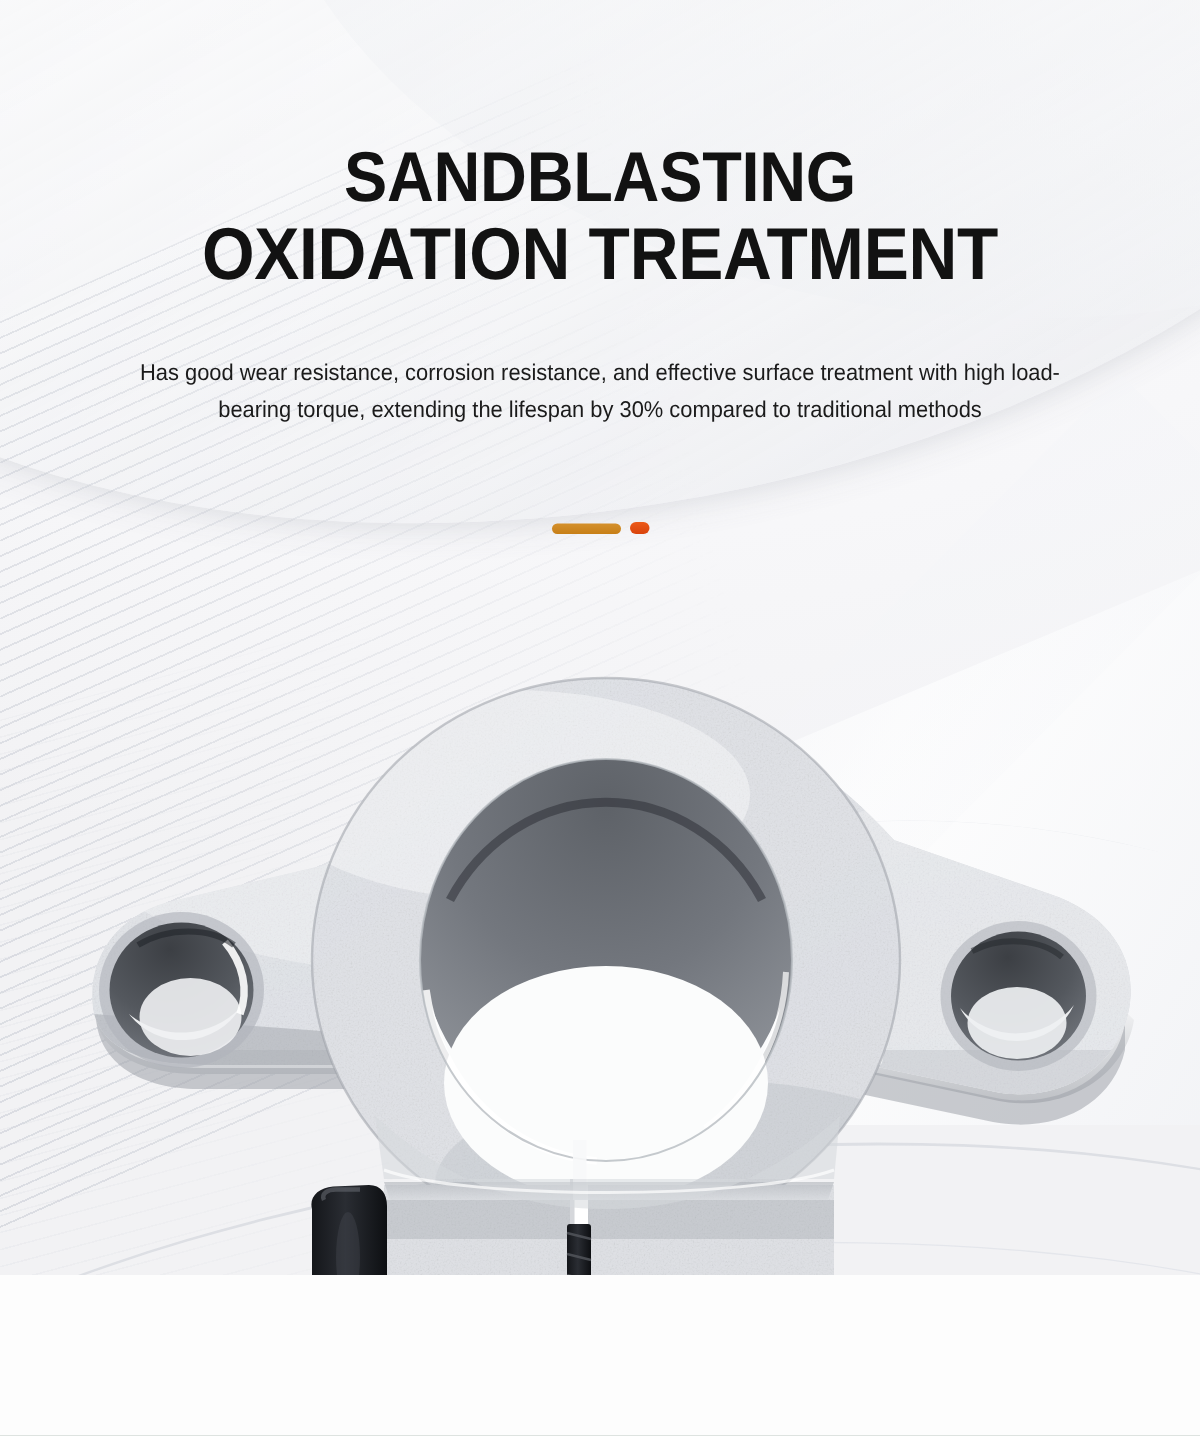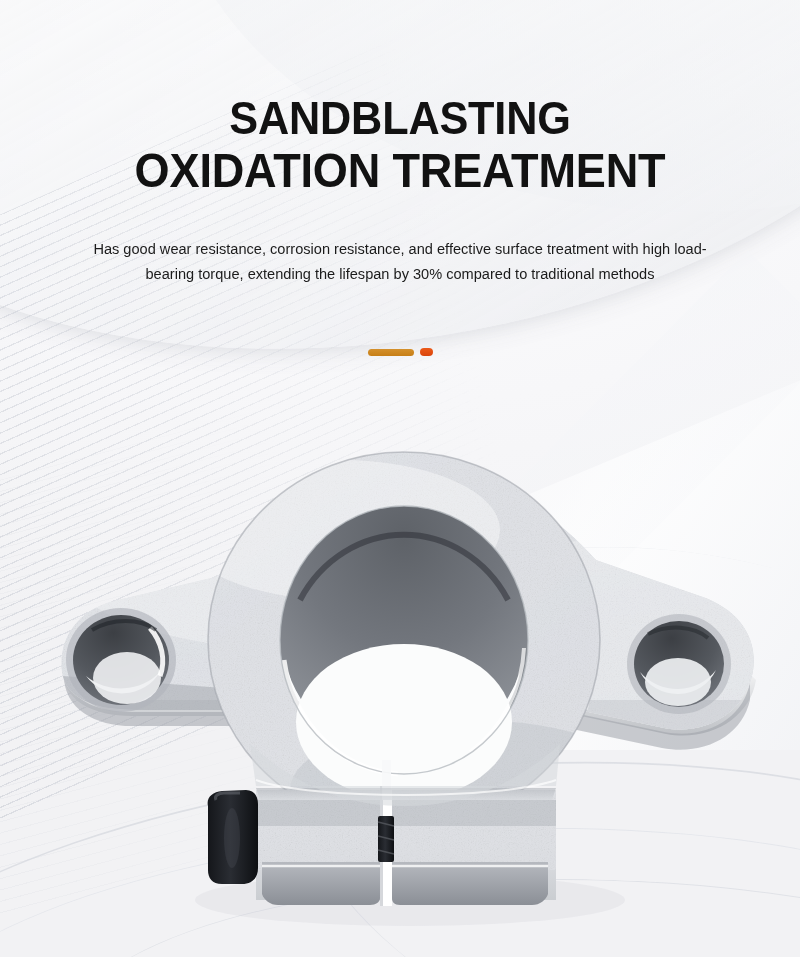--- a/index.html
+++ b/index.html
@@ -1,21 +1,21 @@
 <!DOCTYPE html>
 <html><head>
 <meta charset="utf-8">
 <style>
   html,body{margin:0;padding:0;}
   body{
     width:800px;height:957px;overflow:hidden;
     font-family:"Liberation Sans",sans-serif;
     background:#fdfdfd;
   }
-  .banner{position:relative;width:800px;height:957px;overflow:hidden;background:#4d7c0f;}
+  .banner{position:relative;width:800px;height:850px;overflow:hidden;background:#4d7c0f;}
 
   
   .bg{position:absolute;inset:0;overflow:hidden;}
   .bg-base{position:absolute;inset:0;
     background:
       radial-gradient(120% 70% at 50% 0%, #ffffff 0%, #f7f7f9 60%, #f2f2f4 100%);
   }
   .sweep-top{position:absolute;left:-240px;top:-380px;width:1250px;height:720px;
     border-radius:50%;
     background:linear-gradient(160deg, rgba(255,255,255,.95), rgba(226,228,233,.55));

